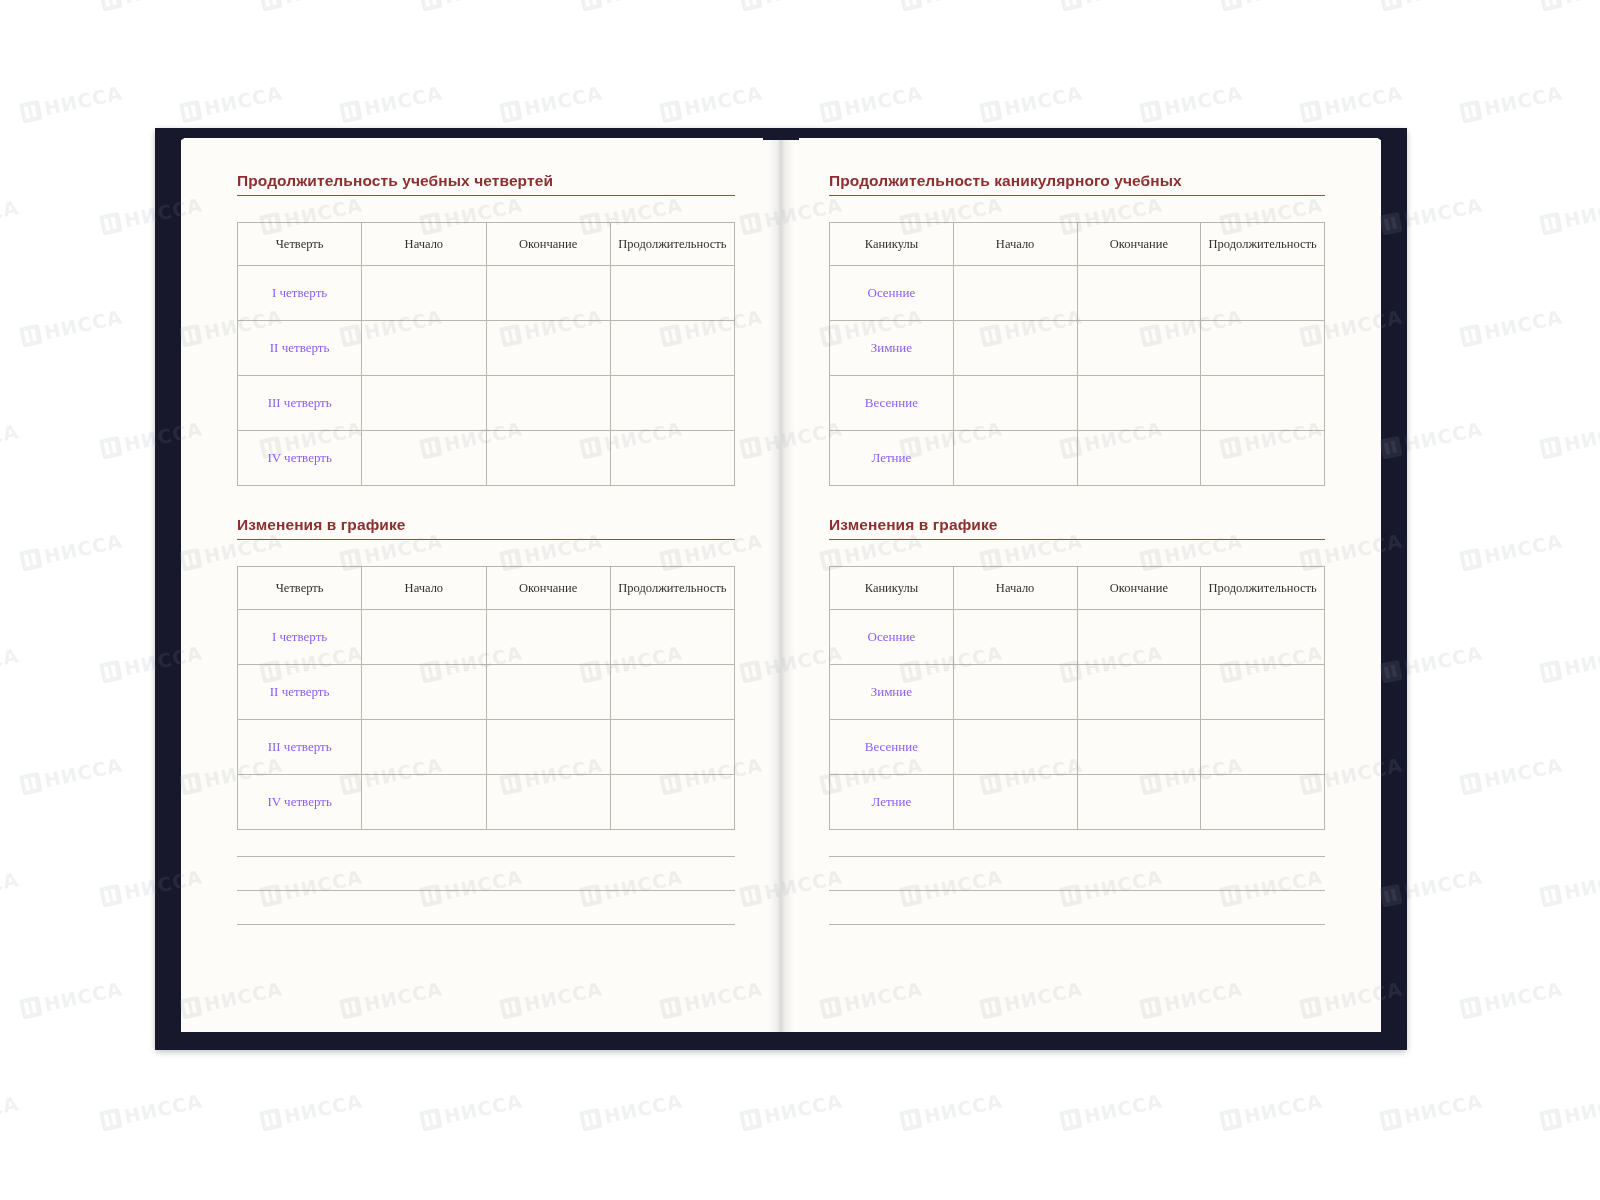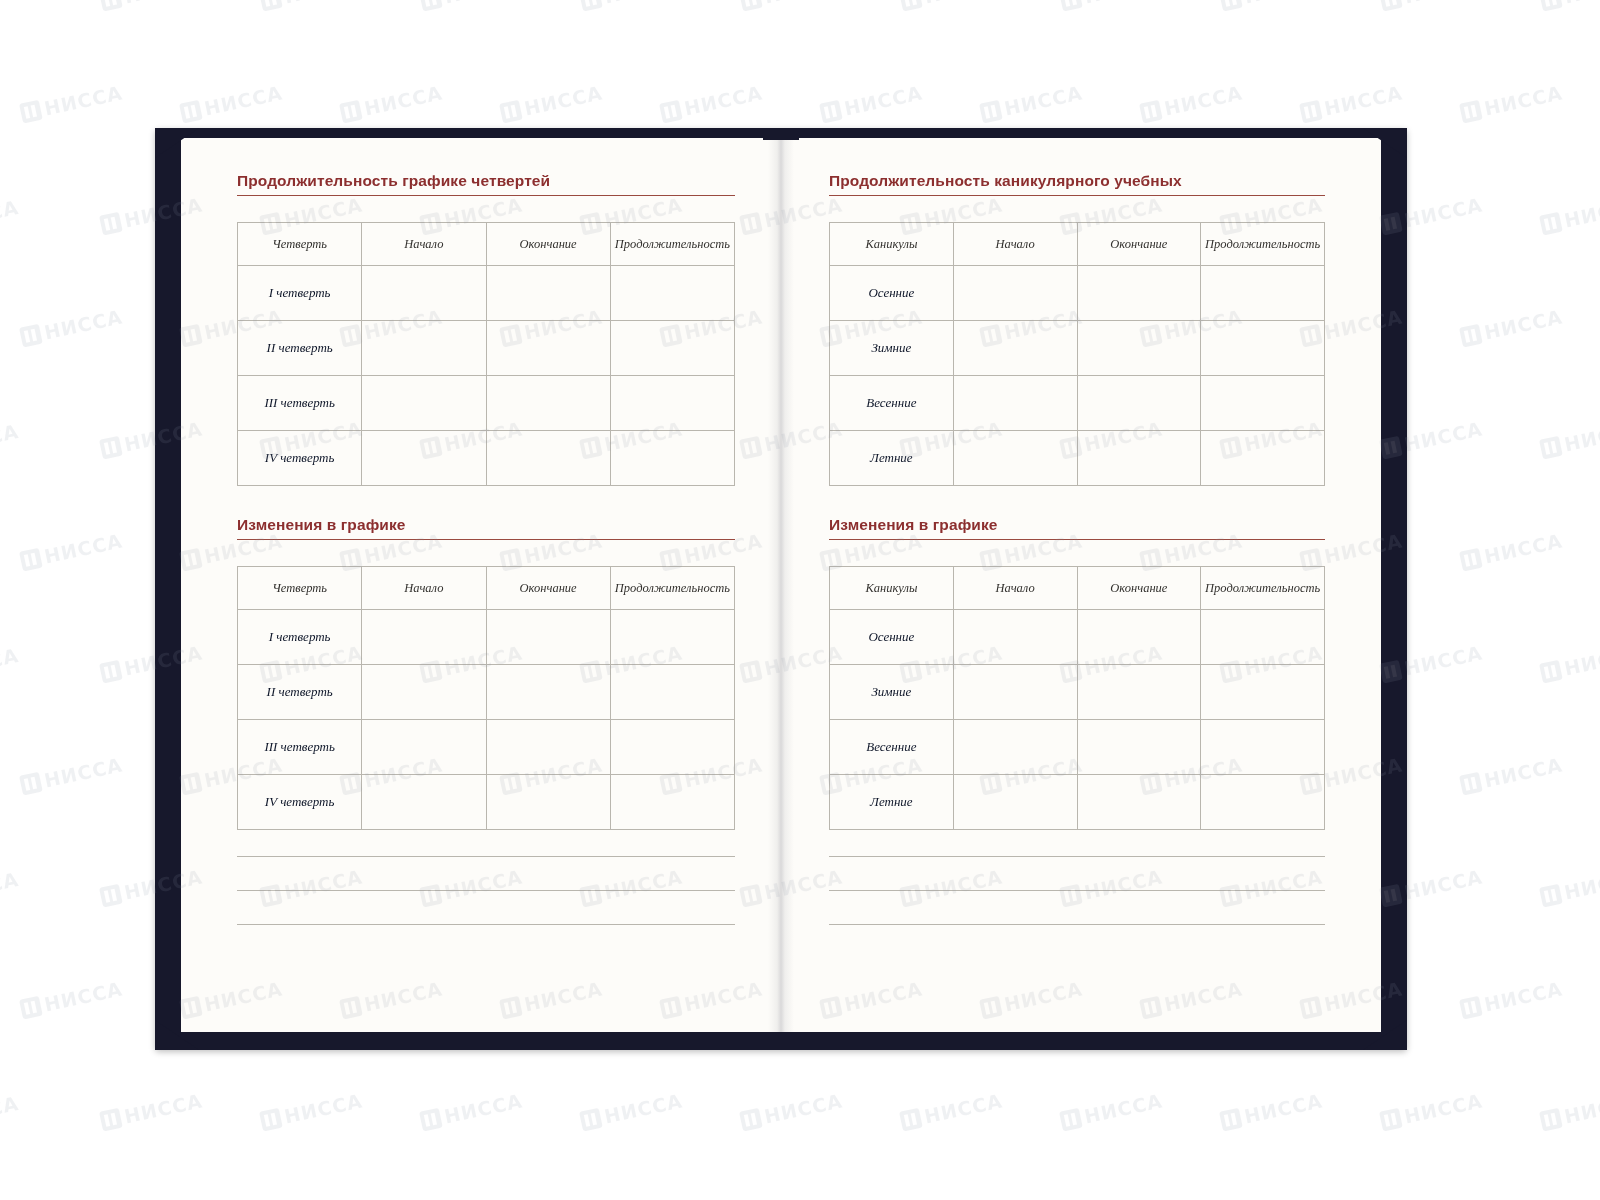--- a/index.html
+++ b/index.html
@@ -146,39 +146,38 @@
     margin: 0 0 26px 0;
     letter-spacing: 0.1px;
   }
   .section-title.second { margin-top: 30px; }
 
   table.grid {
     border-collapse: collapse;
     width: 100%;
     table-layout: fixed;
     margin-bottom: 4px;
-    font-style: italic;
   }
   table.grid th, table.grid td {
     border: 1px solid #b9b6ae;
     height: 52px;
     font-weight: normal;
     font-size: 12.5px;
     color: #3a3a3a;
     font-family: "Liberation Serif", serif;
   }
   table.grid th {
     height: 40px;
     font-size: 12.5px;
     text-align: center;
     color: #33312e;
   }
   table.grid td.rowlabel {
     text-align: center;
-    color: #0f172a;
+    color: #8b5cf6;
     font-size: 13px;
   }
   table.grid td.blank {
     background: transparent;
   }
   col.c1 { width: 25%; }
   col.c2 { width: 25%; }
   col.c3 { width: 25%; }
   col.c4 { width: 25%; }
 
@@ -659,21 +658,21 @@
   <div class="corner tl"></div>
   <div class="corner tr"></div>
   <div class="corner bl"></div>
   <div class="corner br"></div>
 
   <div id="page-surface">
     <div class="pages">
 
       <div class="page left">
 
-        <h2 class="section-title">Продолжительность графике четвертей</h2>
+        <h2 class="section-title">Продолжительность учебных четвертей</h2>
 
         <table class="grid">
           <colgroup>
               <col class="c1">
               <col class="c2">
               <col class="c3">
               <col class="c4">
             </colgroup>
           <thead>
             <tr>

